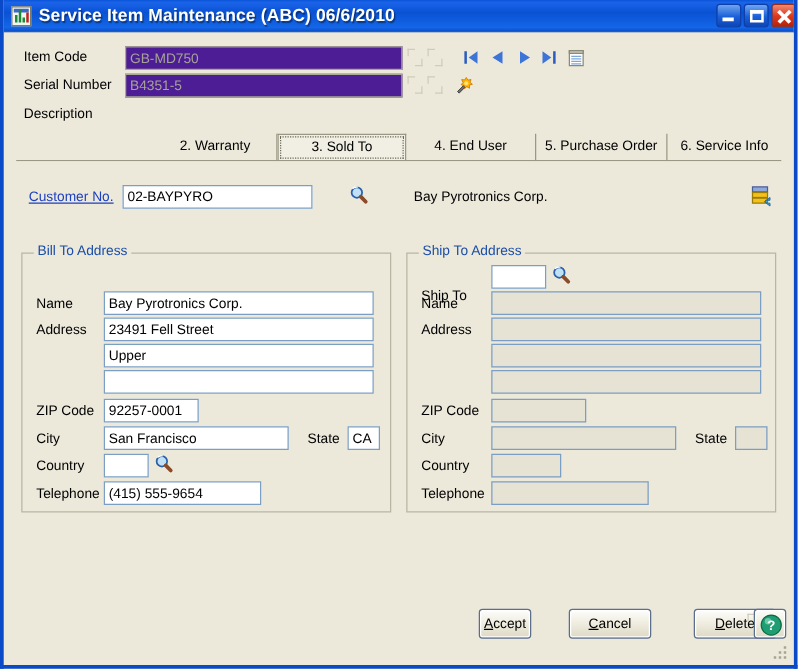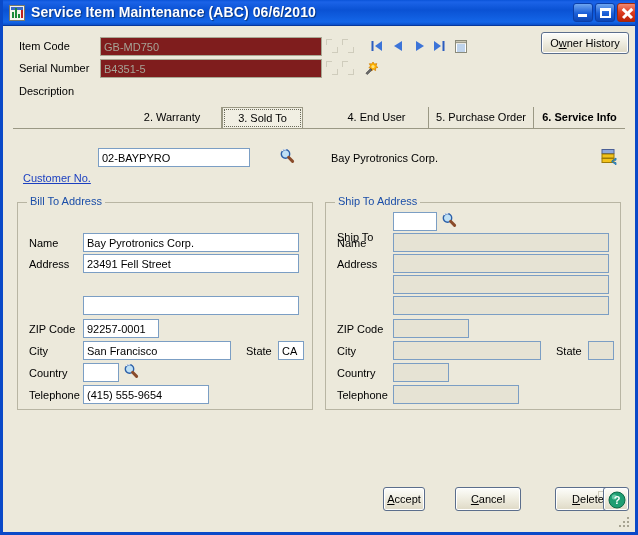--- a/index.html
+++ b/index.html
@@ -88,21 +88,21 @@
     border: 1px solid #7B9EC4;
     background: #ffffff;
     font-family: "Liberation Sans", sans-serif;
     font-size: 11px;
     color: #000;
     padding: 1px 0 0 3px;
     line-height: 16px;
     overflow: hidden; white-space: nowrap;
   }
   .tfield.disabled {
-    background: #7f1d1d;
+    background: #4c1d95;
     color: #A6A396;
     border-color: #A9A893;
   }
   .tfield.readonly-blank { background: #E6E3D4; border-color:#7B9EC4; }
 
   
   .ghost-btn {
     position: absolute; width: 14px; height: 16px;
     box-sizing: border-box;
   }
@@ -269,37 +269,34 @@
         <rect x="2.5" y="2.5" width="11" height="2.2" fill="#C9C6B4" stroke="#8A8A7A"></rect>
         <g stroke="#7FA8D8" stroke-width="1">
           <line x1="4" y1="7" x2="12" y2="7"></line>
             <line x1="4" y1="9" x2="12" y2="9"></line>
           <line x1="4" y1="11" x2="12" y2="11"></line>
             <line x1="4" y1="13" x2="12" y2="13"></line>
         </g>
       </svg>
     </div>
 
-    <div class="btn" style="left:538px; top:6px; width:88px; height:22px;">
-      <span>O<span class="u">w</span>ner History</span>
-    </div>
 
     <div id="tabstrip">
       <div class="tab" style="left:0px;   width:110px;margin-top:37px;">1. Main</div>
       <div class="tab" style="left:110px; width:99px;">2. Warranty</div>
-      <div class="tab active" style="left:209px; width:81px;">3. Sold To</div>
+      <div class="tab active" style="left:209px; width:103px;">3. Sold To</div>
       <div class="tab" style="left:312px; width:104px;">4. End User</div>
       <div class="tab" style="left:416px; width:105px;">5. Purchase Order</div>
-      <div class="tab" style="left:521px; width:91px; border-right:none;font-weight:bold;">6. Service Info</div>
+      <div class="tab" style="left:521px; width:91px; border-right:none;">6. Service Info</div>
     </div>
     <div id="tabline"></div>
 
     <div id="tabpanel">
 
-      <div class="link" style="left:10px; top:23px;margin-top:20px;">Customer No.</div>
+      <div class="link" style="left:10px; top:23px;">Customer No.</div>
       <div class="tfield" style="left:85px; top:19px; width:152px; height:19px;">02-BAYPYRO</div>
       <div class="mag" style="left:266px; top:19px;">
         <svg width="16" height="16" viewBox="0 0 16 16">
           <circle cx="6.5" cy="6" r="4.2" fill="#BFE0F5" stroke="#2B5FA8" stroke-width="1.4"></circle>
           <path d="M2.9 3 a4.4 4.4 0 0 1 4.4-1.2" stroke="#FFFFFF" stroke-width="1" fill="none"></path>
           <path d="M9.6 9.3 L13.6 13.4" stroke="#8A4B2A" stroke-width="3" stroke-linecap="round"></path>
         </svg>
       </div>
       <div class="statictext" style="left:318px; top:23px;">Bay Pyrotronics Corp.</div>
       <div class="icon-img" style="left:586px; top:18px; width:20px; height:20px;">
@@ -312,20 +309,21 @@
       </div>
 
       <div class="groupbox" style="left:4px; top:73px; width:296px; height:208px;"></div>
       <div class="group-title" style="left:14px; top:66px;">Bill To Address</div>
 
       <div class="flabel" style="left:16px; top:108px;">Name</div>
       <div class="tfield" style="left:70px; top:104px; width:216px; height:19px;">Bay Pyrotronics Corp.</div>
 
       <div class="flabel" style="left:16px; top:129px;">Address</div>
       <div class="tfield" style="left:70px; top:125px; width:216px; height:19px;">23491 Fell Street</div>
+      <div class="tfield" style="left:70px; top:146px; width:216px; height:19px;">Upper</div>
       <div class="tfield" style="left:70px; top:167px; width:216px; height:19px;"></div>
 
       <div class="flabel" style="left:16px; top:194px;">ZIP Code</div>
       <div class="tfield" style="left:70px; top:190px; width:76px; height:19px;">92257-0001</div>
 
       <div class="flabel" style="left:16px; top:216px;">City</div>
       <div class="tfield" style="left:70px; top:212px; width:148px; height:19px;">San Francisco</div>
       <div class="flabel" style="left:233px; top:216px;">State</div>
       <div class="tfield" style="left:265px; top:212px; width:26px; height:19px;">CA</div>
 

